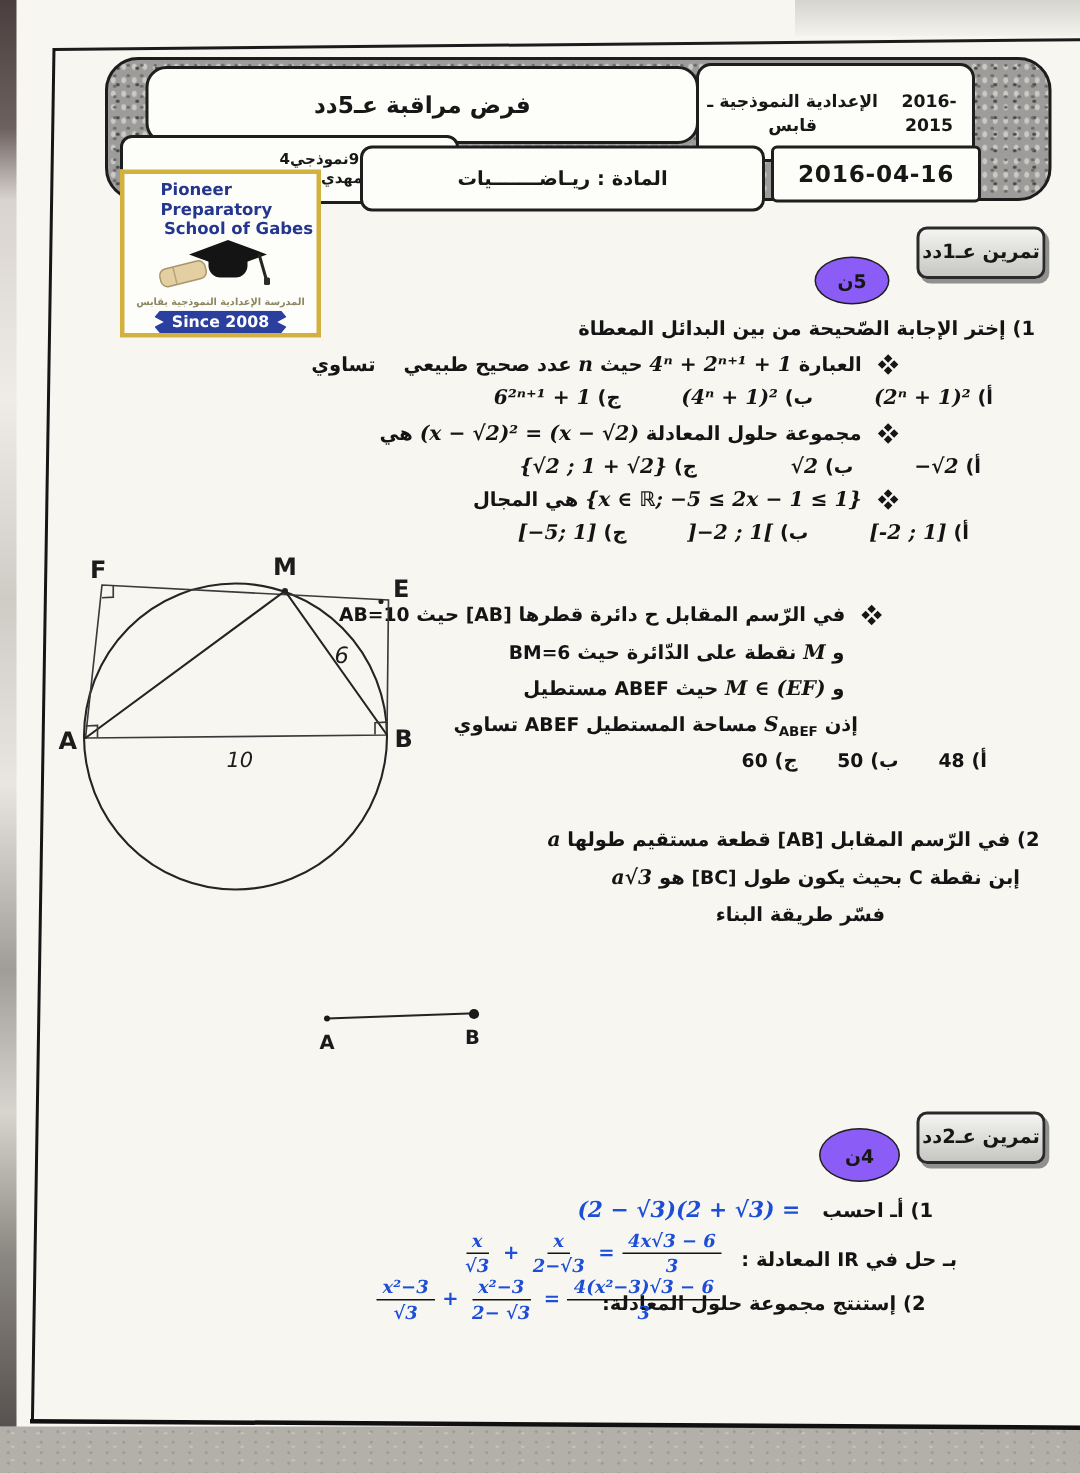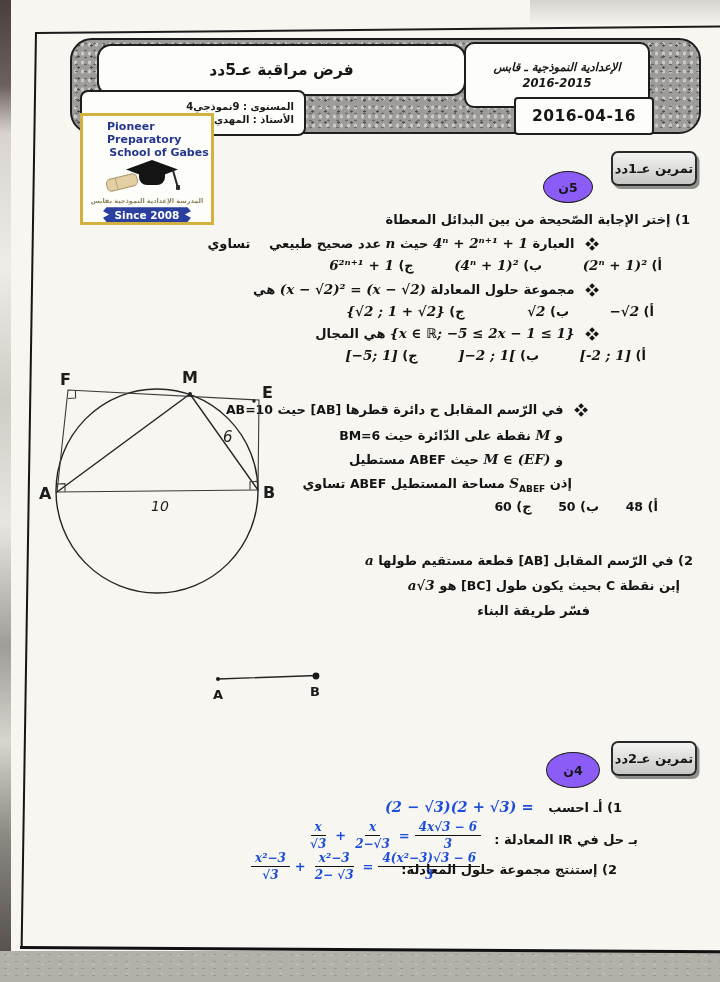--- a/index.html
+++ b/index.html
@@ -19,21 +19,21 @@
   .frame-top{position:absolute;left:36px;top:32px;width:690px;height:2.2px;background:#1b1b1b;transform-origin:left center;transform:rotate(-0.55deg);}
   .frame-left{position:absolute;left:35px;top:32px;width:2.2px;height:916px;background:#161616;transform-origin:top center;transform:rotate(0.9deg);}
   .frame-bottom{position:absolute;left:20px;top:946px;width:702px;height:2.6px;background:#101010;transform-origin:left center;transform:rotate(0.35deg);}
   
   .hdr-outer{position:absolute;left:70px;top:38px;width:593px;height:92px;border:2.5px solid #1c1c1c;border-radius:22px;
     background-color:#9d9c9a;
     background-image:radial-gradient(#6b6b68 1px,transparent 1.5px),radial-gradient(#4a4a48 1px,transparent 1.6px),radial-gradient(#cac9c5 1.3px,transparent 1.9px);
     background-size:9px 7px,13px 11px,7px 9px;padding-left:34px;}
   .hbox{position:absolute;background:#fdfdfa;border:2px solid #1e1e1e;display:flex;align-items:center;justify-content:center;text-align:center;}
   .hdr-title{left:25px;top:4px;width:365px;height:48px;border-radius:14px;font-weight:700;font-size:15.5px;}
-  .hdr-school{left:392px;top:2px;width:182px;height:62px;border-radius:10px;flex-direction:column;font-weight:700;font-size:11.5px;line-height:16px;font-style:italic;}
+  .hdr-school{left:392px;top:2px;width:182px;height:62px;border-radius:10px;flex-direction:row;font-weight:700;font-size:11.5px;line-height:16px;}
   .hdr-info{left:8px;top:50px;width:226px;height:46px;border-radius:8px;flex-direction:column;align-items:flex-end;justify-content:center;padding-left:4px;font-weight:700;font-size:10px;line-height:13px;text-align:right;padding-right:10px;box-sizing:border-box;}
   .hdr-subject{left:168px;top:57px;width:266px;height:40px;border-radius:8px;font-weight:700;font-size:13px;}
   .hdr-date{left:442px;top:57px;width:136px;height:34px;border-radius:4px;font-weight:700;font-size:15.5px;letter-spacing:.5px;}
   .ltrtxt{direction:ltr;unicode-bidi:embed;}
   
   .logo{position:absolute;left:80px;top:113px;width:134px;height:112px;border:3px solid #d2b13e;background:#fdfdfa;z-index:5;
     display:flex;flex-direction:column;align-items:center;box-sizing:border-box;padding-top:4px;}
   .logo .l1{color:#24368e;font-weight:700;font-size:11px;line-height:13px;padding-left:24px;}
   .cap-wrap{position:relative;width:90px;height:44px;margin-top:1px;}
   .cap-board{position:absolute;left:24px;top:0;width:52px;height:20px;background:#141414;clip-path:polygon(50% 0,100% 48%,50% 96%,0 48%);}
@@ -88,20 +88,23 @@
     <span dir="rtl">فرض مراقبة عـ5دد</span>
   </div>
   <div class="hbox hdr-school">
     <div dir="rtl">الإعدادية النموذجية ـ قابس</div>
     <div class="ltrtxt">2016-2015</div>
   </div>
   <div class="hbox hdr-info">
     <div dir="rtl">المستوى : 9نموذجي4</div>
     <div dir="rtl">الأستاذ : المهدي الخليفي</div>
   </div>
+  <div class="hbox hdr-subject">
+    <span dir="rtl">المادة : ريـاضـــــــيات</span>
+  </div>
   <div class="hbox hdr-date">
     <span class="ltrtxt">2016-04-16</span>
   </div>
 </div>
 
 <div class="logo">
   <div class="l1">Pioneer Preparatory</div>
   <div class="l1">School of Gabes</div>
   <div class="cap-wrap">
     <i class="cap-board"></i>

